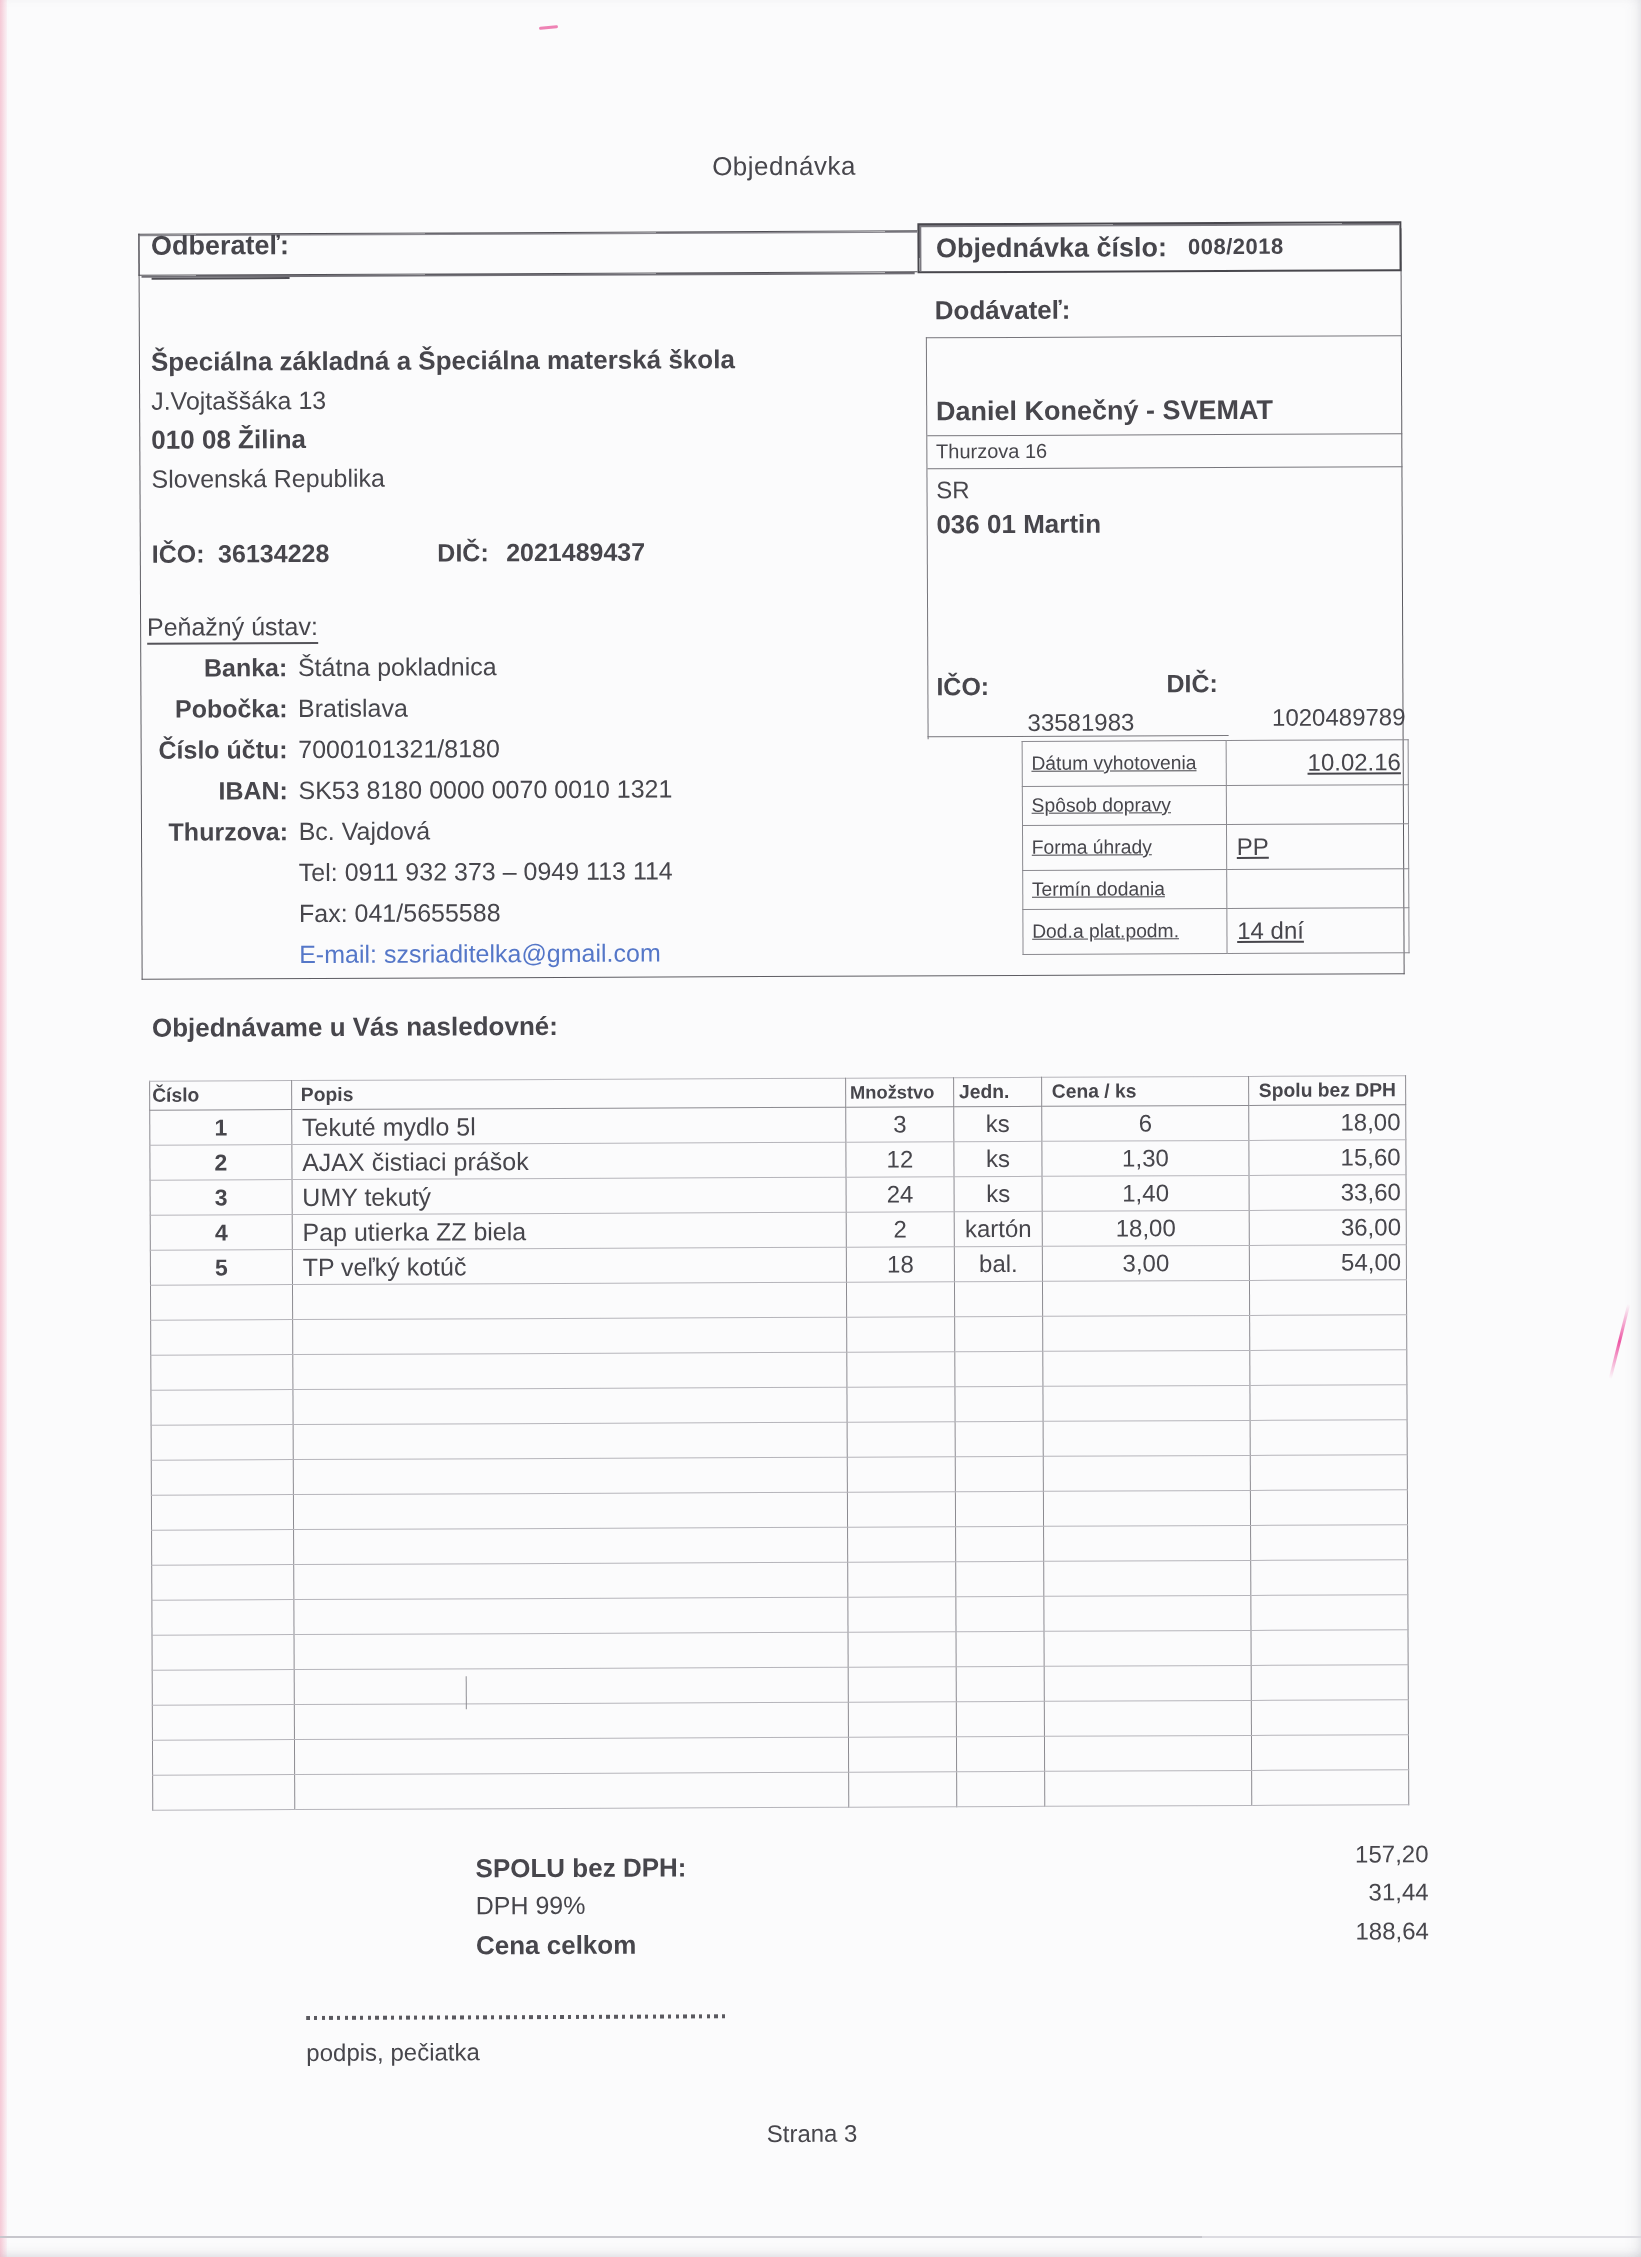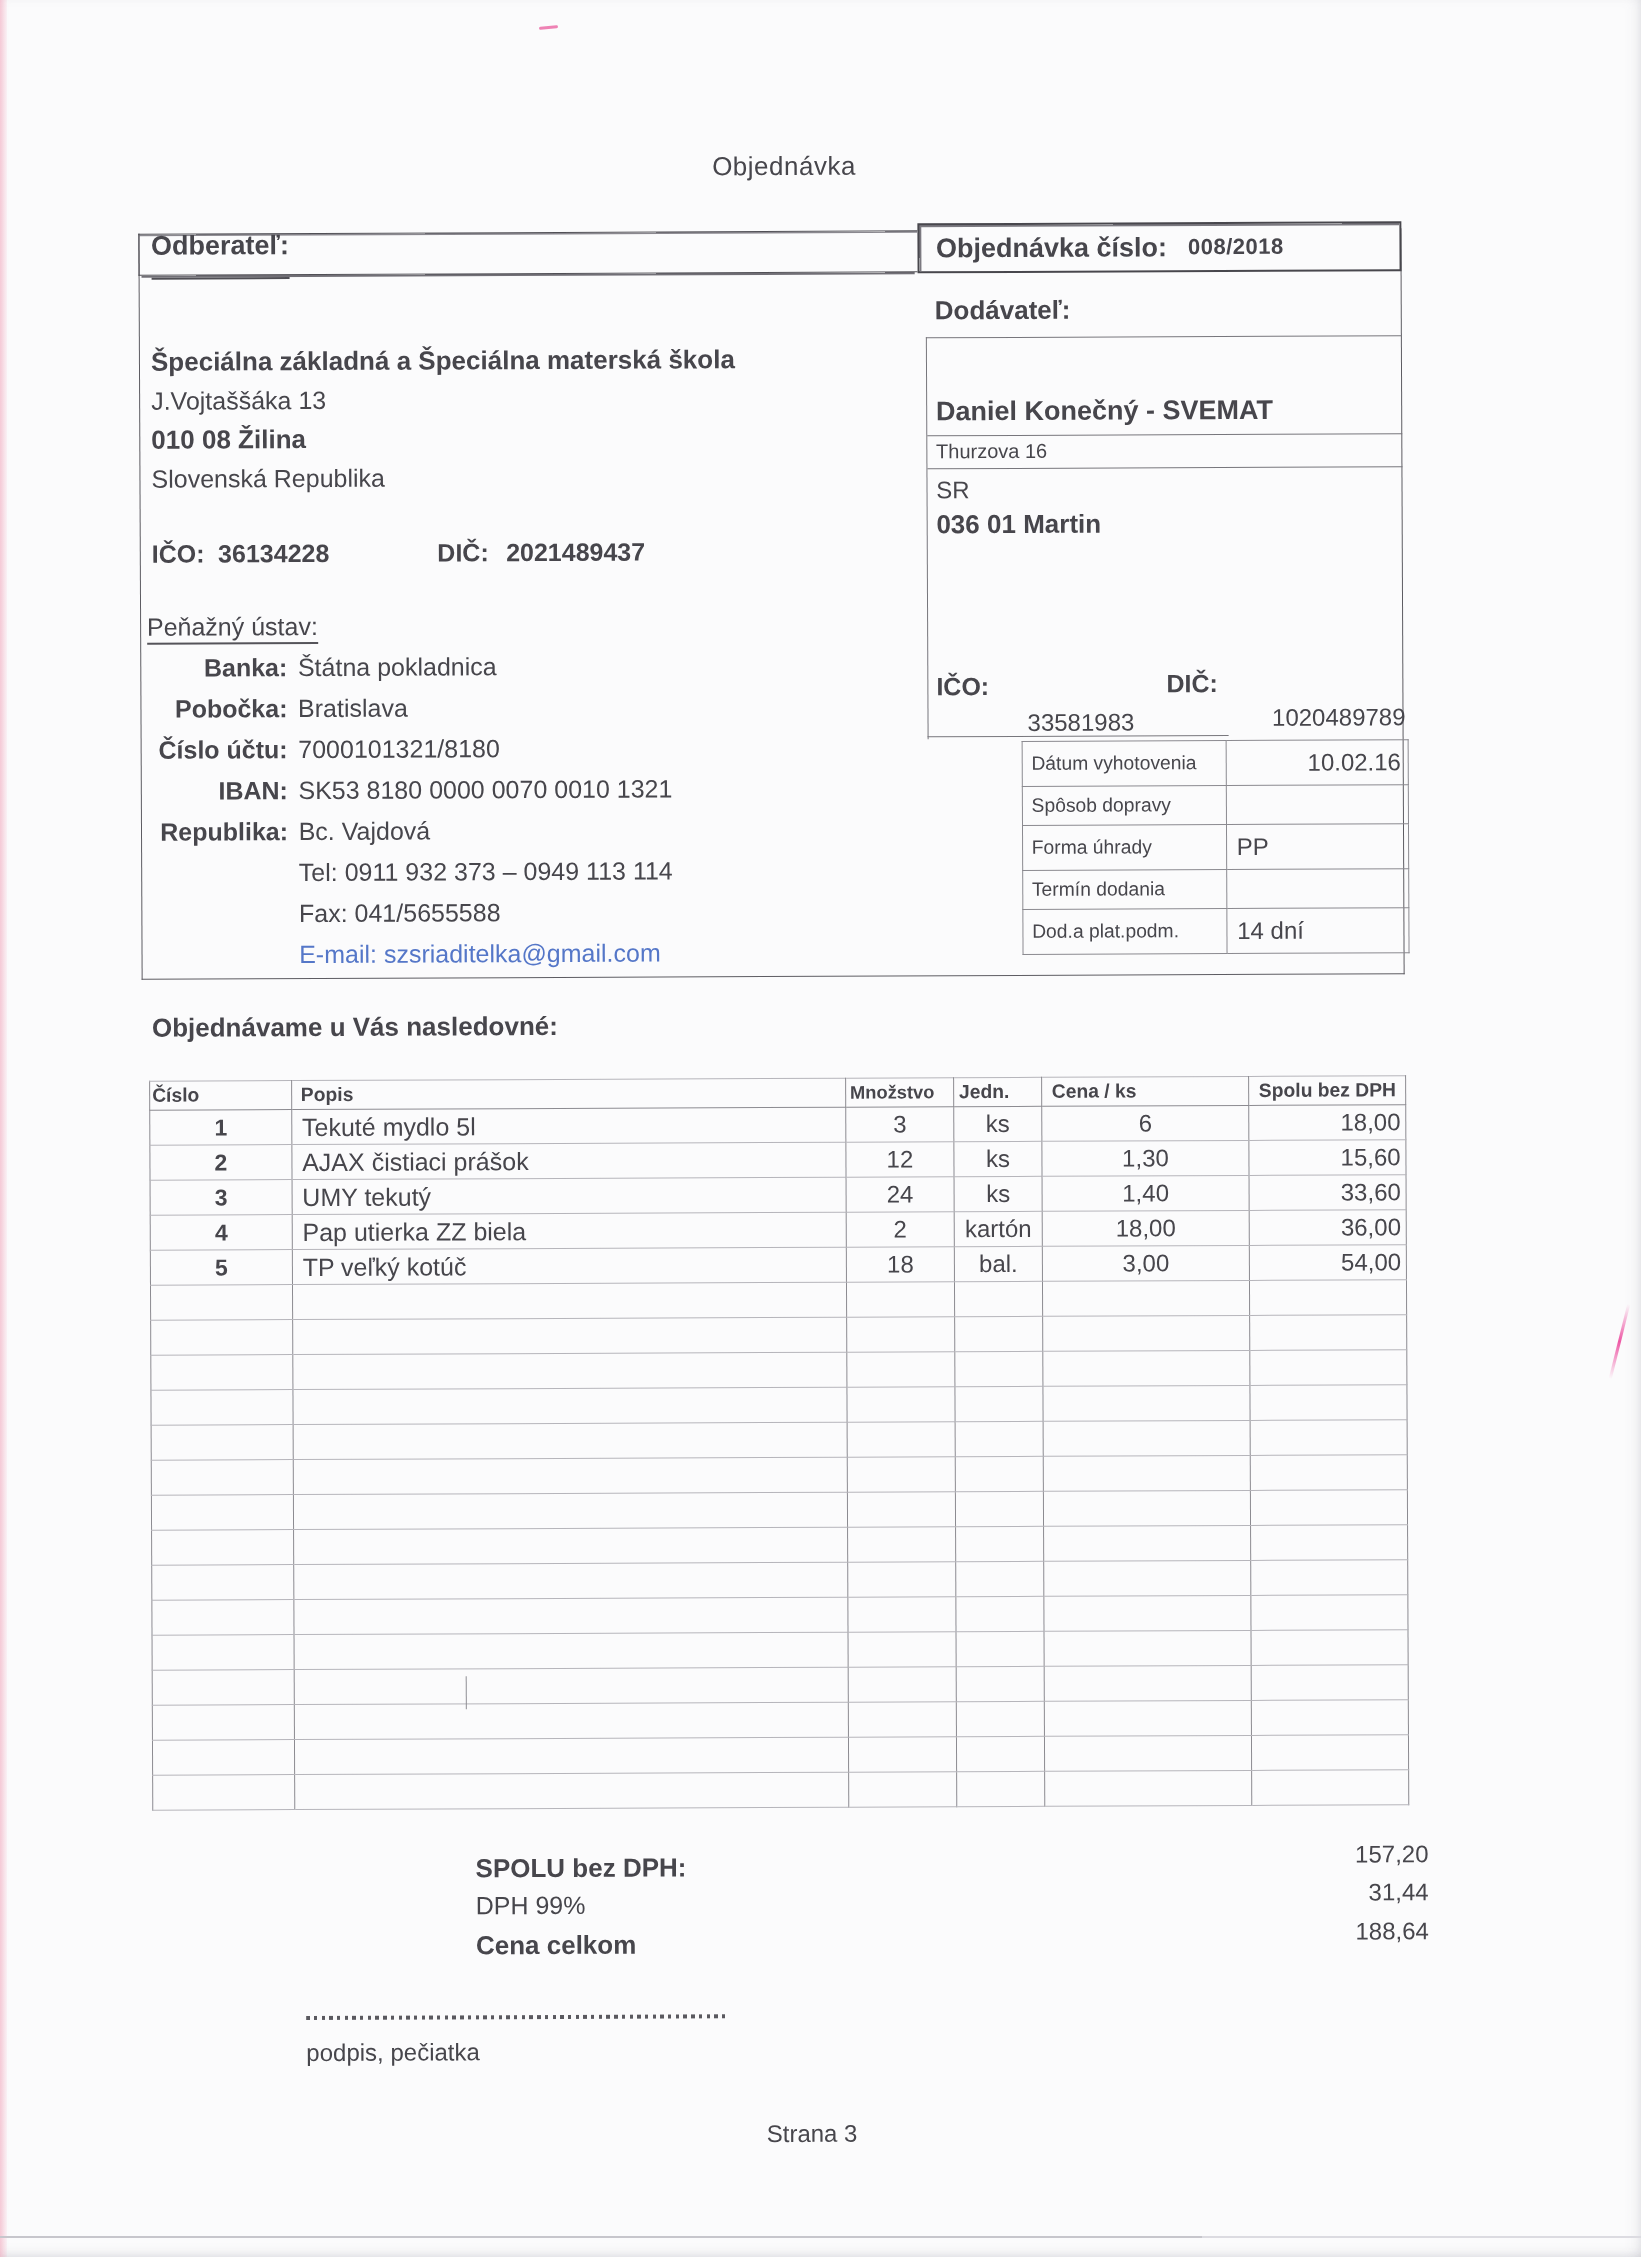--- a/index.html
+++ b/index.html
@@ -62,21 +62,21 @@
   .sup-city{padding:4.8px 0 0 8.7px;font-size:26px;font-weight:bold;}
 
   .sup-ico-label{left:936px;top:673px;font-size:25px;font-weight:bold;}
   .sup-dic-label{left:1166px;top:671px;font-size:25px;font-weight:bold;}
   .sup-ico-value{left:1027px;top:710px;font-size:24px;}
   .sup-dic-value{right:236px;top:706px;font-size:24px;}
   .sup-underline{left:927px;top:737px;width:301px;border-top:1.4px solid #77767c;}
 
   table{border-collapse:collapse;table-layout:fixed;}
   .details-table{left:1021px;top:742px;width:385px;}
-  .details-table td{border:1.4px solid #8b8a90;height:36px;padding:8px;overflow:hidden;}
+  .details-table td{border:1.4px solid #8b8a90;height:36px;padding:8px;overflow:hidden;text-decoration:underline;}
   .details-table .dlabel{font-size:19.3px;padding-left:8.7px;}
   .details-table .dvalue{font-size:24px;padding-left:9.7px;}
   .details-table .dvalue.r{text-align:right;padding-right:6.8px;border-radius:13px;}
 
   .order-heading{left:150px;top:1010px;font-size:26px;font-weight:bold;}
 
   .items-table{left:147px;top:1078px;width:1256px;border:1.9px solid #6e6d73;}
   .items-table td,.items-table th{border-left:1.4px solid #8c8b91;border-right:1.4px solid #8c8b91;
     border-top:1px solid #b6b5bb;border-bottom:1px solid #b6b5bb;padding:0;overflow:hidden;}
   .items-table th{height:29px;font-size:19.3px;text-align:left;vertical-align:middle;
@@ -158,21 +158,21 @@
       </div>
       <div class="bank-row">
         <span class="bank-label">Číslo účtu:</span>
         <span class="bank-value">7000101321/8180</span>
       </div>
       <div class="bank-row">
         <span class="bank-label">IBAN:</span>
         <span class="bank-value">SK53 8180 0000 0070 0010 1321</span>
       </div>
       <div class="bank-row">
-        <span class="bank-label">Republika:</span>
+        <span class="bank-label">Thurzova:</span>
         <span class="bank-value">Bc. Vajdová</span>
       </div>
       <div class="bank-row">
         <span class="bank-label"></span>
         <span class="bank-value">Tel: 0911 932 373 – 0949 113 114</span>
       </div>
       <div class="bank-row">
         <span class="bank-label"></span>
         <span class="bank-value">Fax: 041/5655588</span>
       </div>

